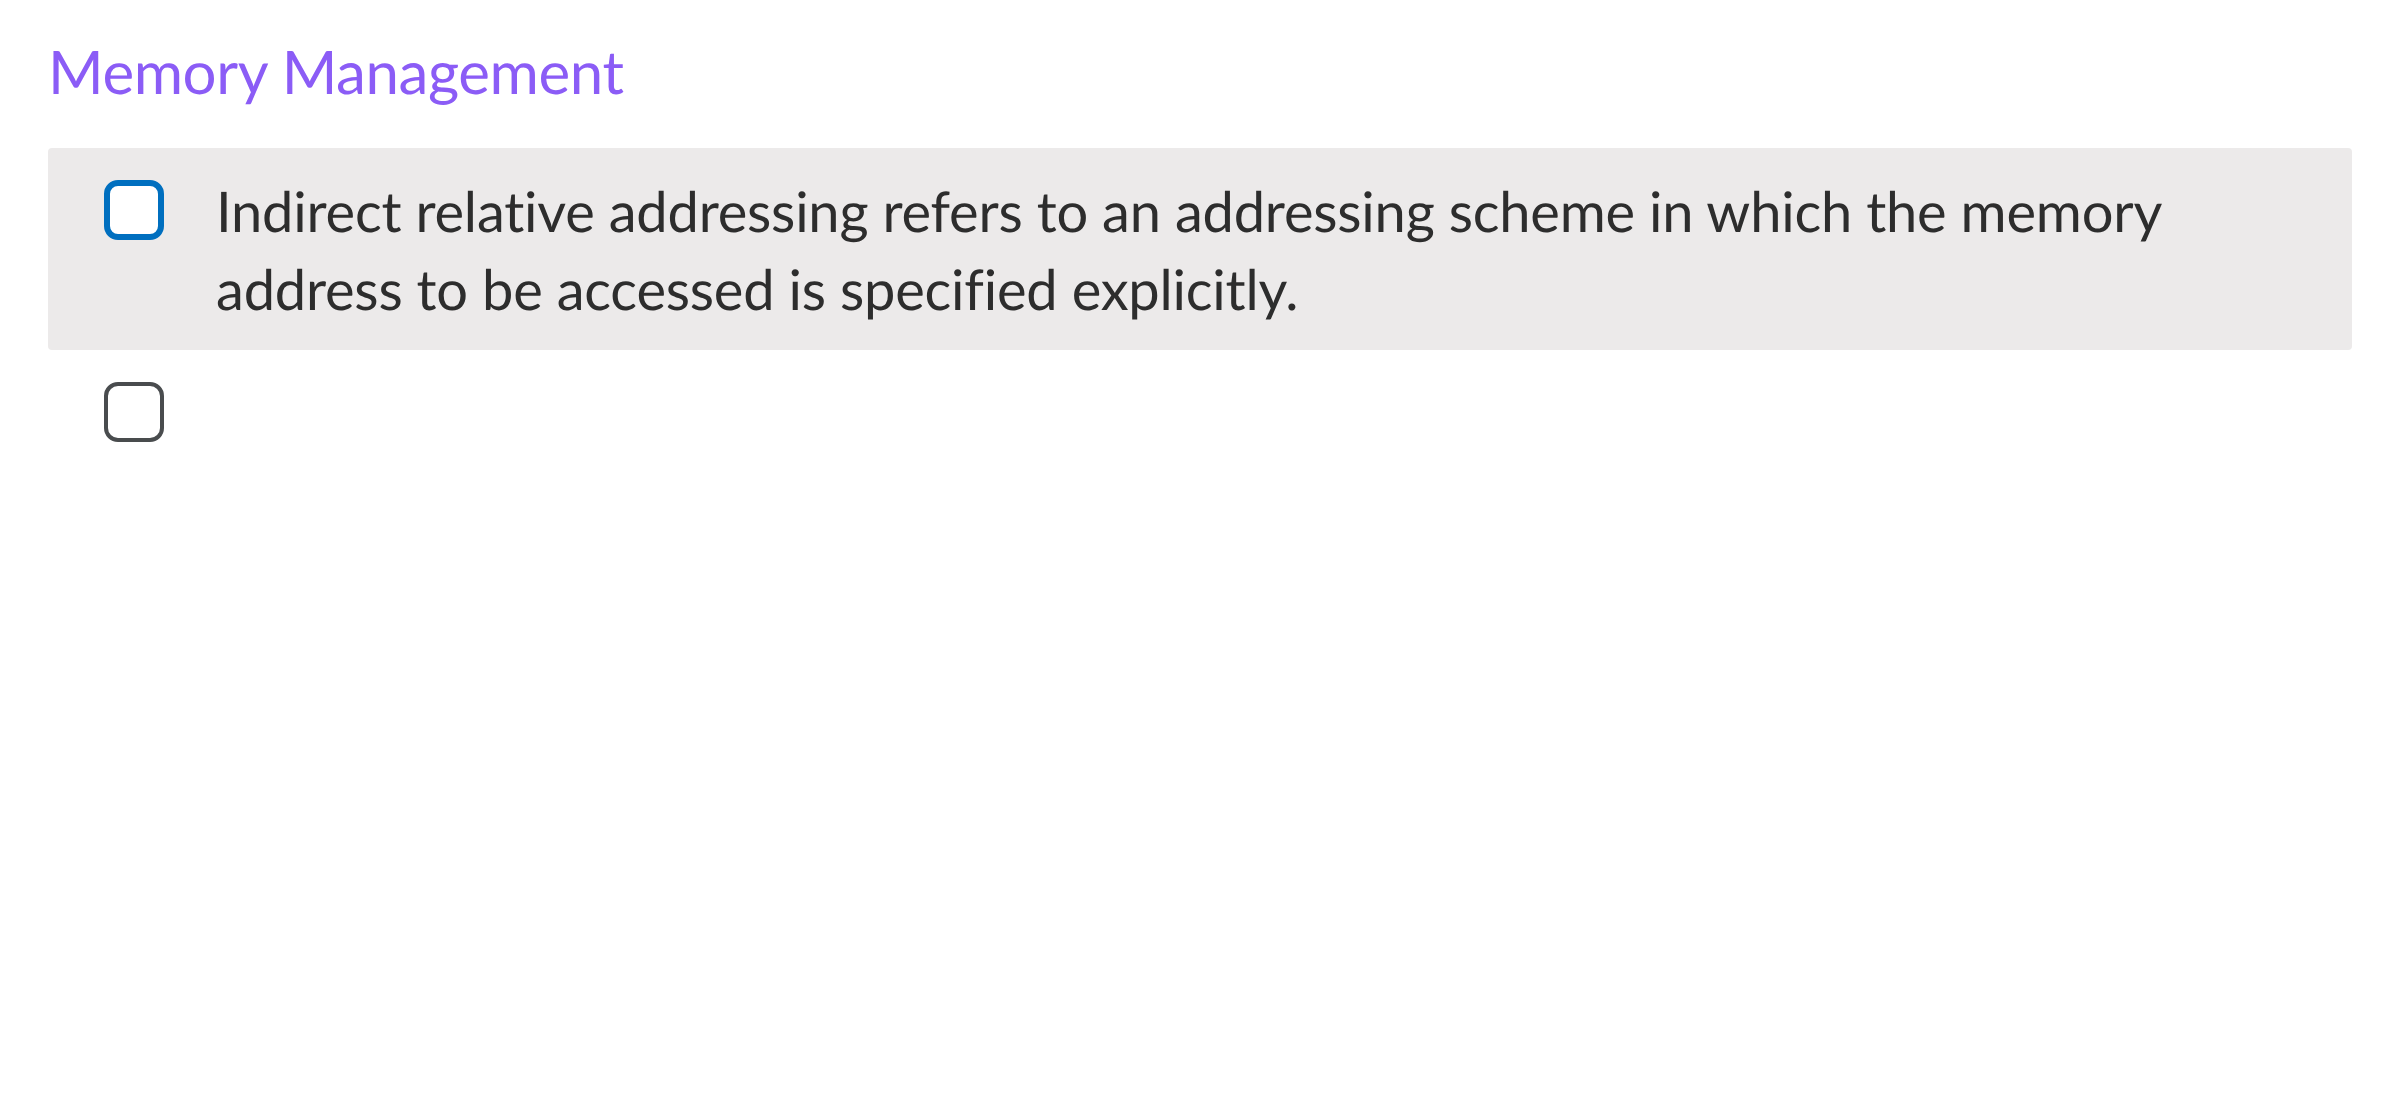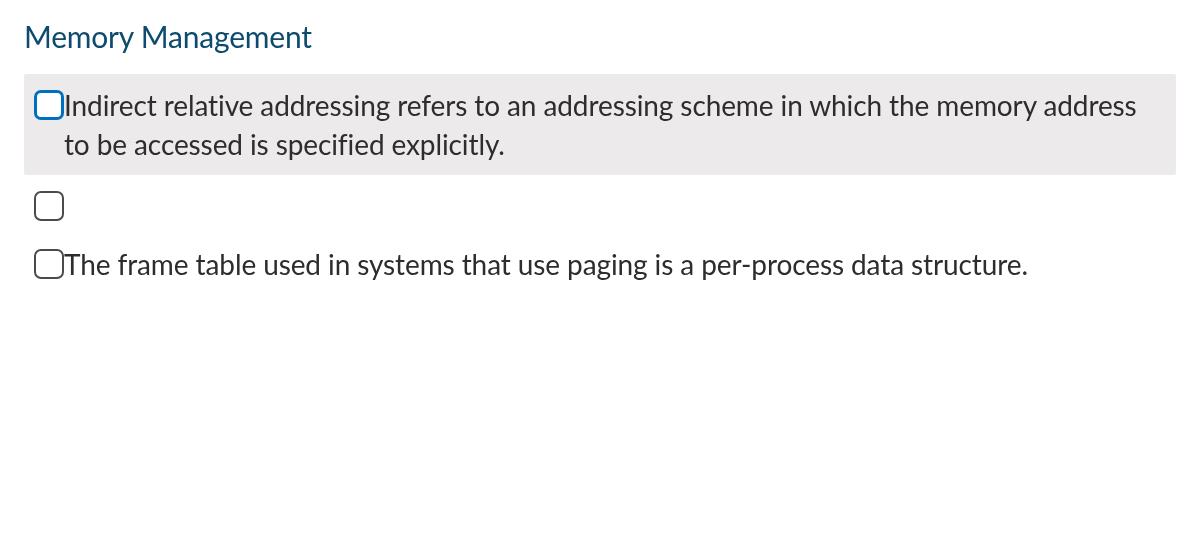--- a/index.html
+++ b/index.html
@@ -10,33 +10,33 @@
     body {
       font-family: "Lato", "Helvetica Neue", Helvetica, Arial, sans-serif;
       background: #ffffff;
       width: 1200px;
       padding: 18px 24px;
       color: #2d2d2d;
     }
     .question-title {
       font-size: 30px;
       font-weight: 400;
-      color: #0c4a6e;
+      color: #8b5cf6;
       margin-bottom: 20px;
       letter-spacing: -0.2px;
     }
     .options {
       display: flex;
       flex-direction: column;
     }
     .option-row {
       display: flex;
       align-items: flex-start;
-      gap: 0;
-      padding: 12px 10px;
+      gap: 26px;
+      padding: 12px 28px;
       border-radius: 2px;
     }
     .option-row.highlighted {
       background: #eceaea;
     }
     .checkbox {
       flex: 0 0 auto;
       width: 30px;
       height: 30px;
       border: 2.5px solid #494c4e;
@@ -63,18 +63,14 @@
 <div>
   <h2 class="question-title">Memory Management</h2>
   <div class="options">
       <div class="option-row highlighted">
         <div class="checkbox highlighted" role="checkbox" aria-checked="false"></div>
         <div class="option-text">Indirect relative addressing refers to an addressing scheme in which the memory address to be accessed is specified explicitly.</div>
       </div>
       <div class="option-row">
         <div class="checkbox" role="checkbox" aria-checked="false"></div>
       </div>
-      <div class="option-row">
-        <div class="checkbox" role="checkbox" aria-checked="false"></div>
-        <div class="option-text">The frame table used in systems that use paging is a per-process data structure.</div>
-      </div>
     </div>
 </div>
 
 </body></html>

